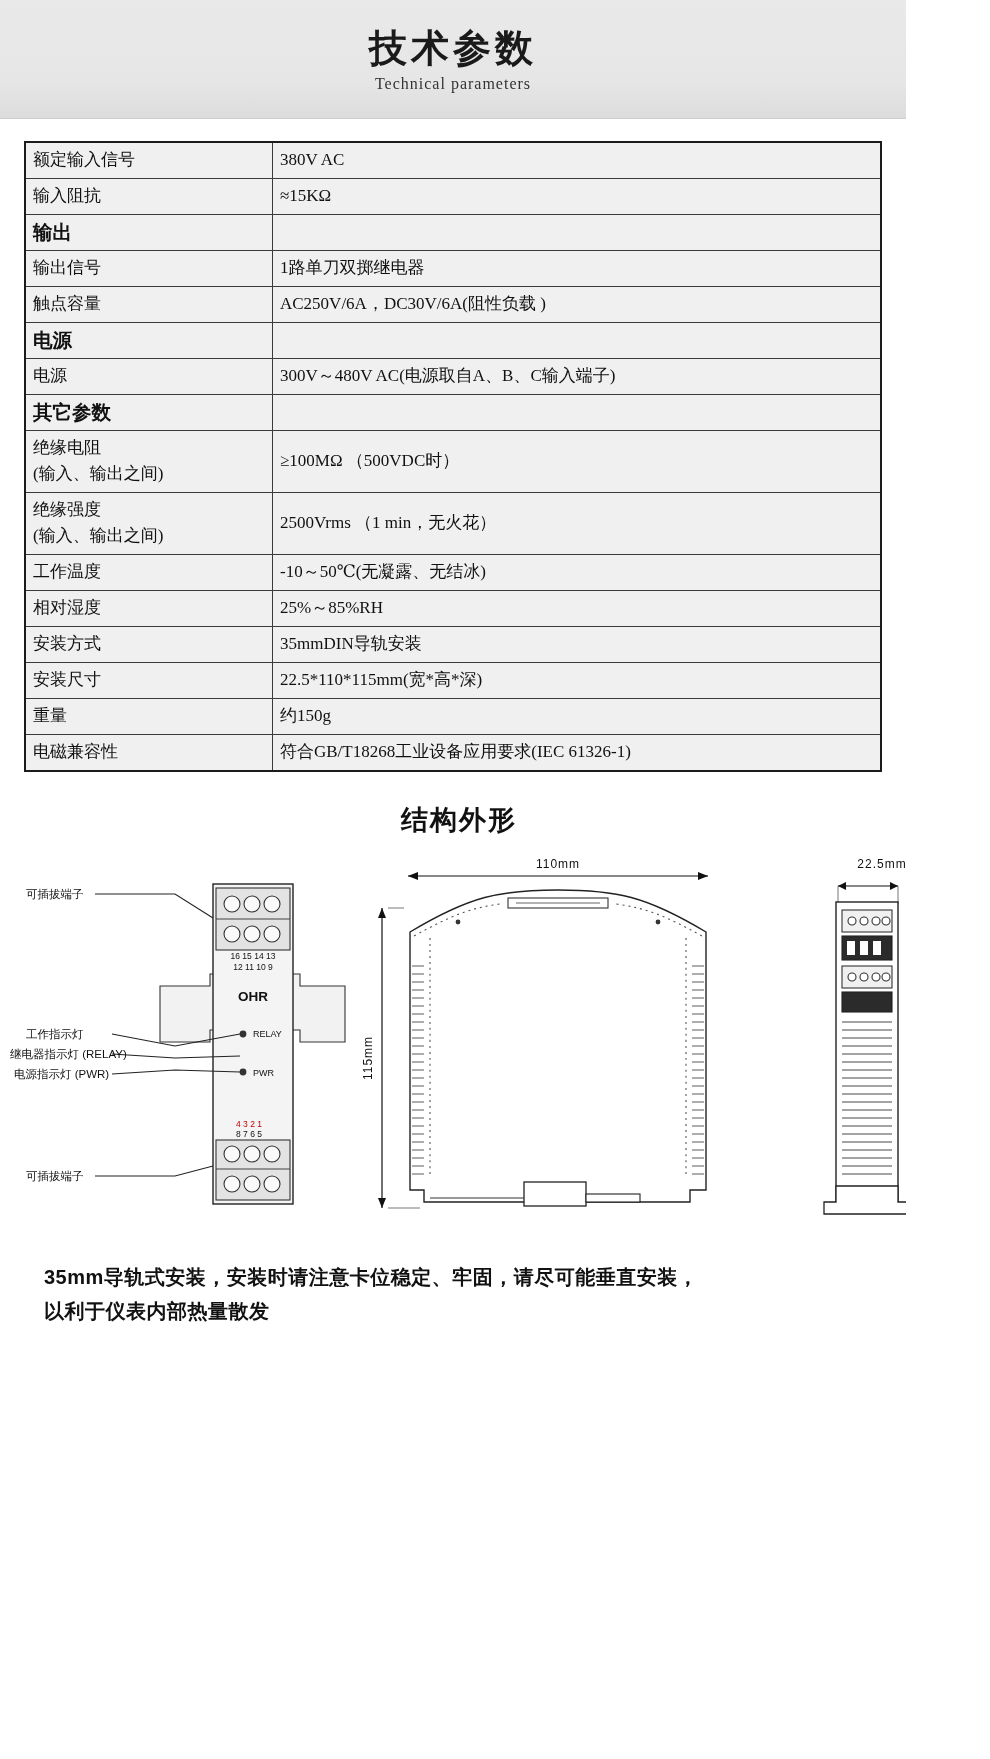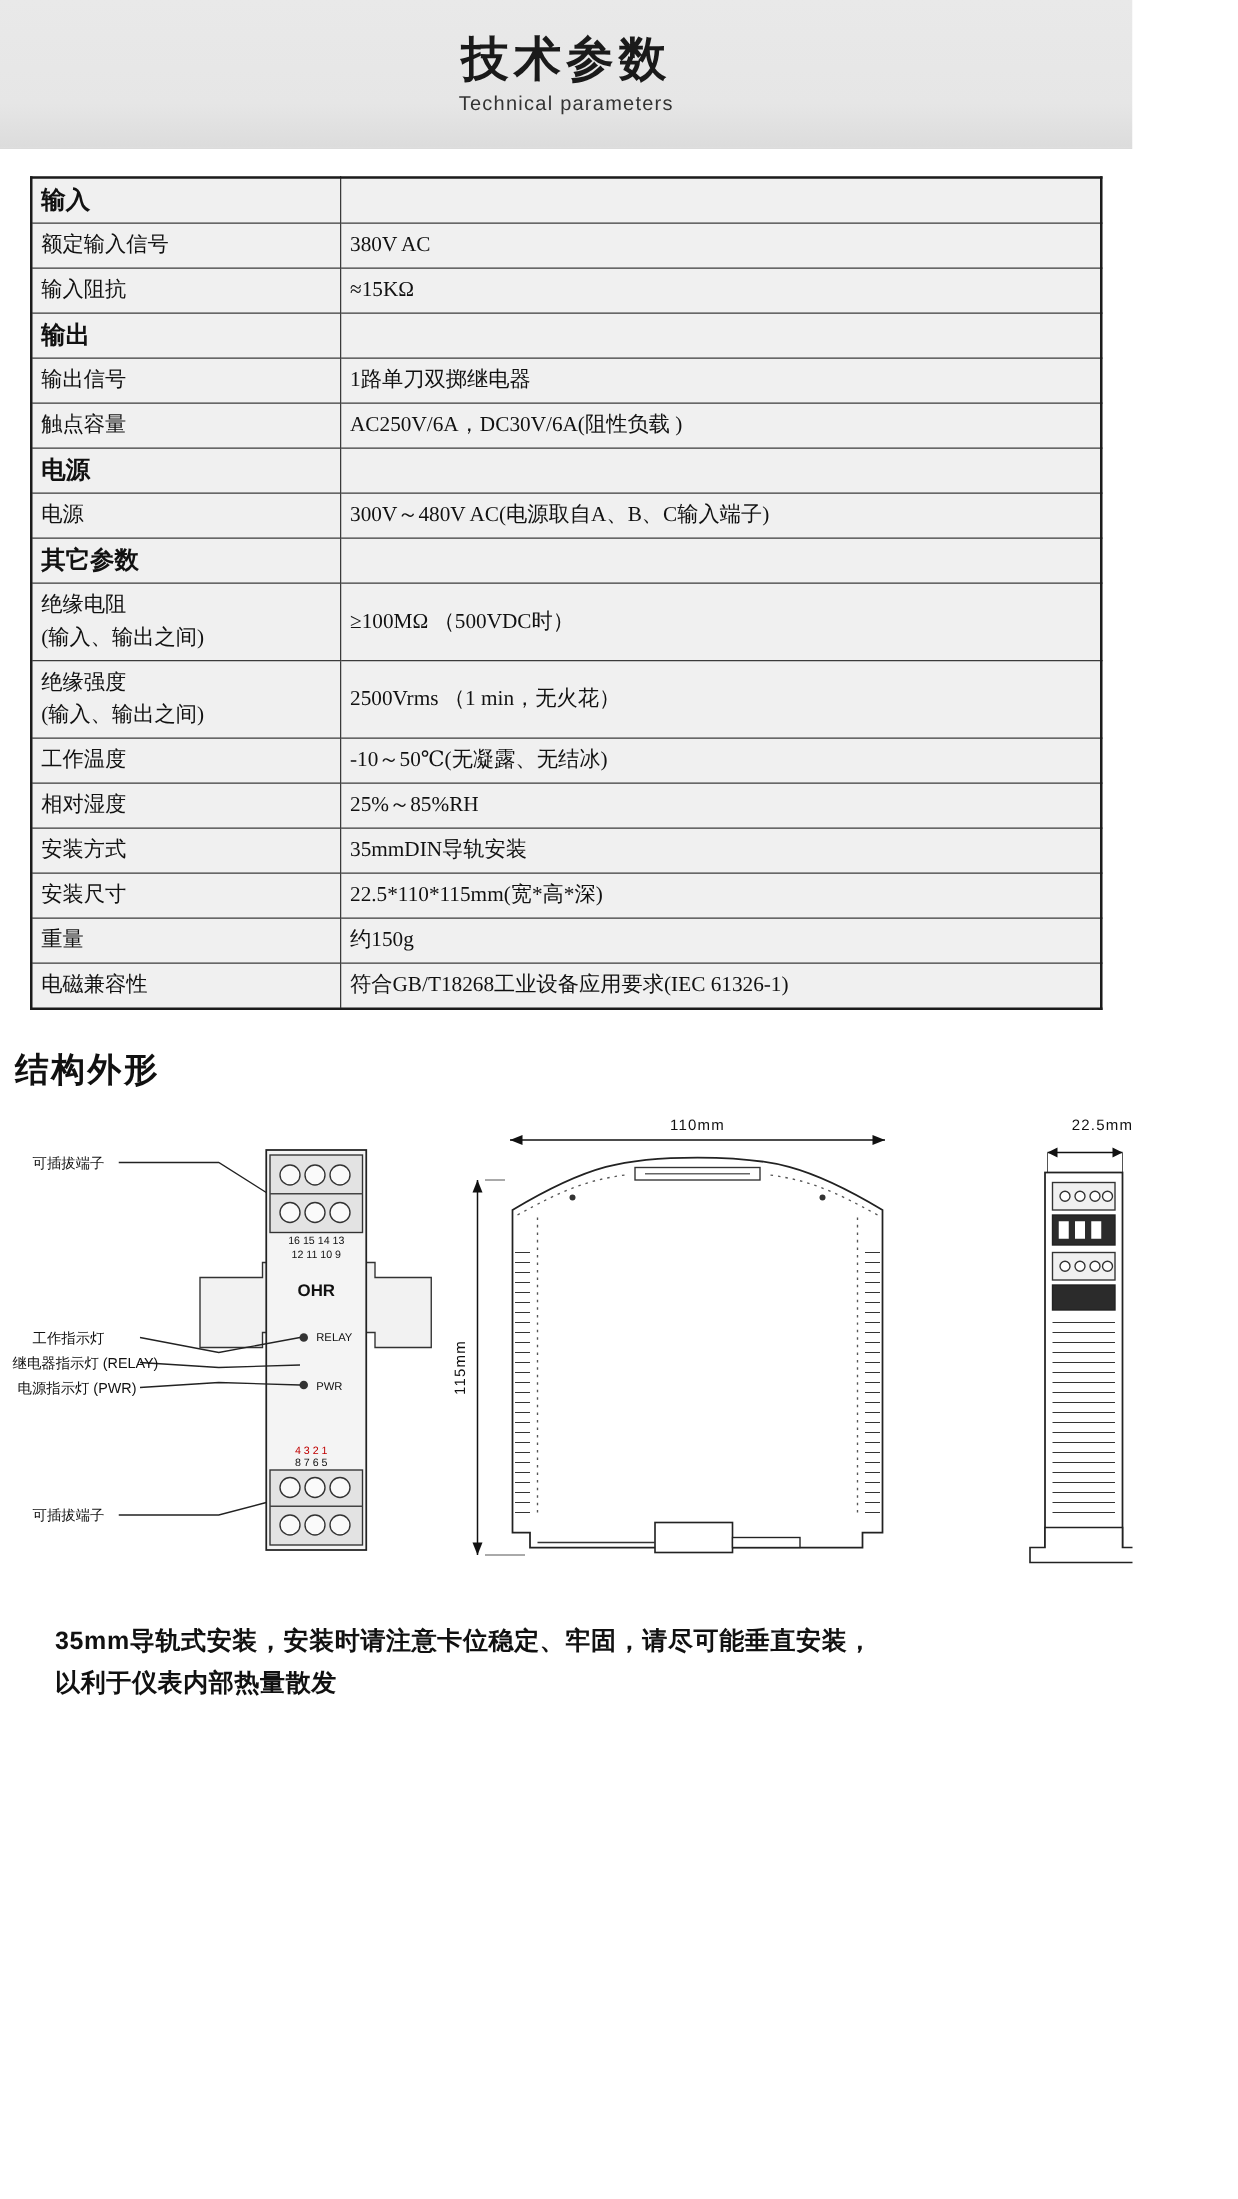--- a/index.html
+++ b/index.html
@@ -17,21 +17,21 @@
     background:linear-gradient(180deg,#e9e9e9 0%,#e6e6e6 70%,#dcdcdc 100%);
     border-bottom:1px solid #cfcfcf;
     display:flex;flex-direction:column;align-items:center;justify-content:center;
   }
   .header .cn{
     font-family:"Liberation Sans","DejaVu Sans",sans-serif;
     font-size:38px;font-weight:bold;letter-spacing:4px;color:#1a1a1a;
     line-height:46px;
   }
   .header .en{
-    font-family:Liberation Sans, sans-serif;
+    font-family:Liberation Serif, serif;
     font-size:16px;color:#333;letter-spacing:1px;margin-top:4px;
   }
 
   
   .table-wrap{padding:22px 24px 0 24px;}
   table.spec{
     width:100%;
     border-collapse:collapse;
     border:2px solid #1b1b1b;
     table-layout:fixed;
@@ -49,21 +49,21 @@
   table.spec td.k{width:232px;}
   table.spec tr.section td{
     font-weight:bold;
     font-family:"Liberation Sans","DejaVu Sans",sans-serif;
     font-size:19.5px;
   }
   table.spec td.v{font-family:"Liberation Serif","DejaVu Serif",serif;}
 
   
   .struct-title{
-    text-align:left;
+    text-align:center;
     font-family:"Liberation Sans","DejaVu Sans",sans-serif;
     font-size:27px;font-weight:bold;color:#111;
     margin:30px 0 8px 0;letter-spacing:2px;padding-left:12px;
   }
   .diagram{
     position:relative;
     width:990px;height:400px;
     margin-top:6px;
   }
   .diagram svg{display:block;}
@@ -82,24 +82,20 @@
 <div class="page">
 
   <div class="header">
     <div class="cn">技术参数</div>
     <div class="en">Technical parameters</div>
   </div>
 
   <div class="table-wrap">
     <table class="spec">
       <tbody id="spec-body">
-          <tr class="section">
-            <td class="k">输入</td>
-            <td class="v"></td>
-          </tr>
           <tr>
             <td class="k">额定输入信号</td>
             <td class="v">380V AC</td>
           </tr>
           <tr>
             <td class="k">输入阻抗</td>
             <td class="v">≈15KΩ</td>
           </tr>
           <tr class="section">
             <td class="k">输出</td>

